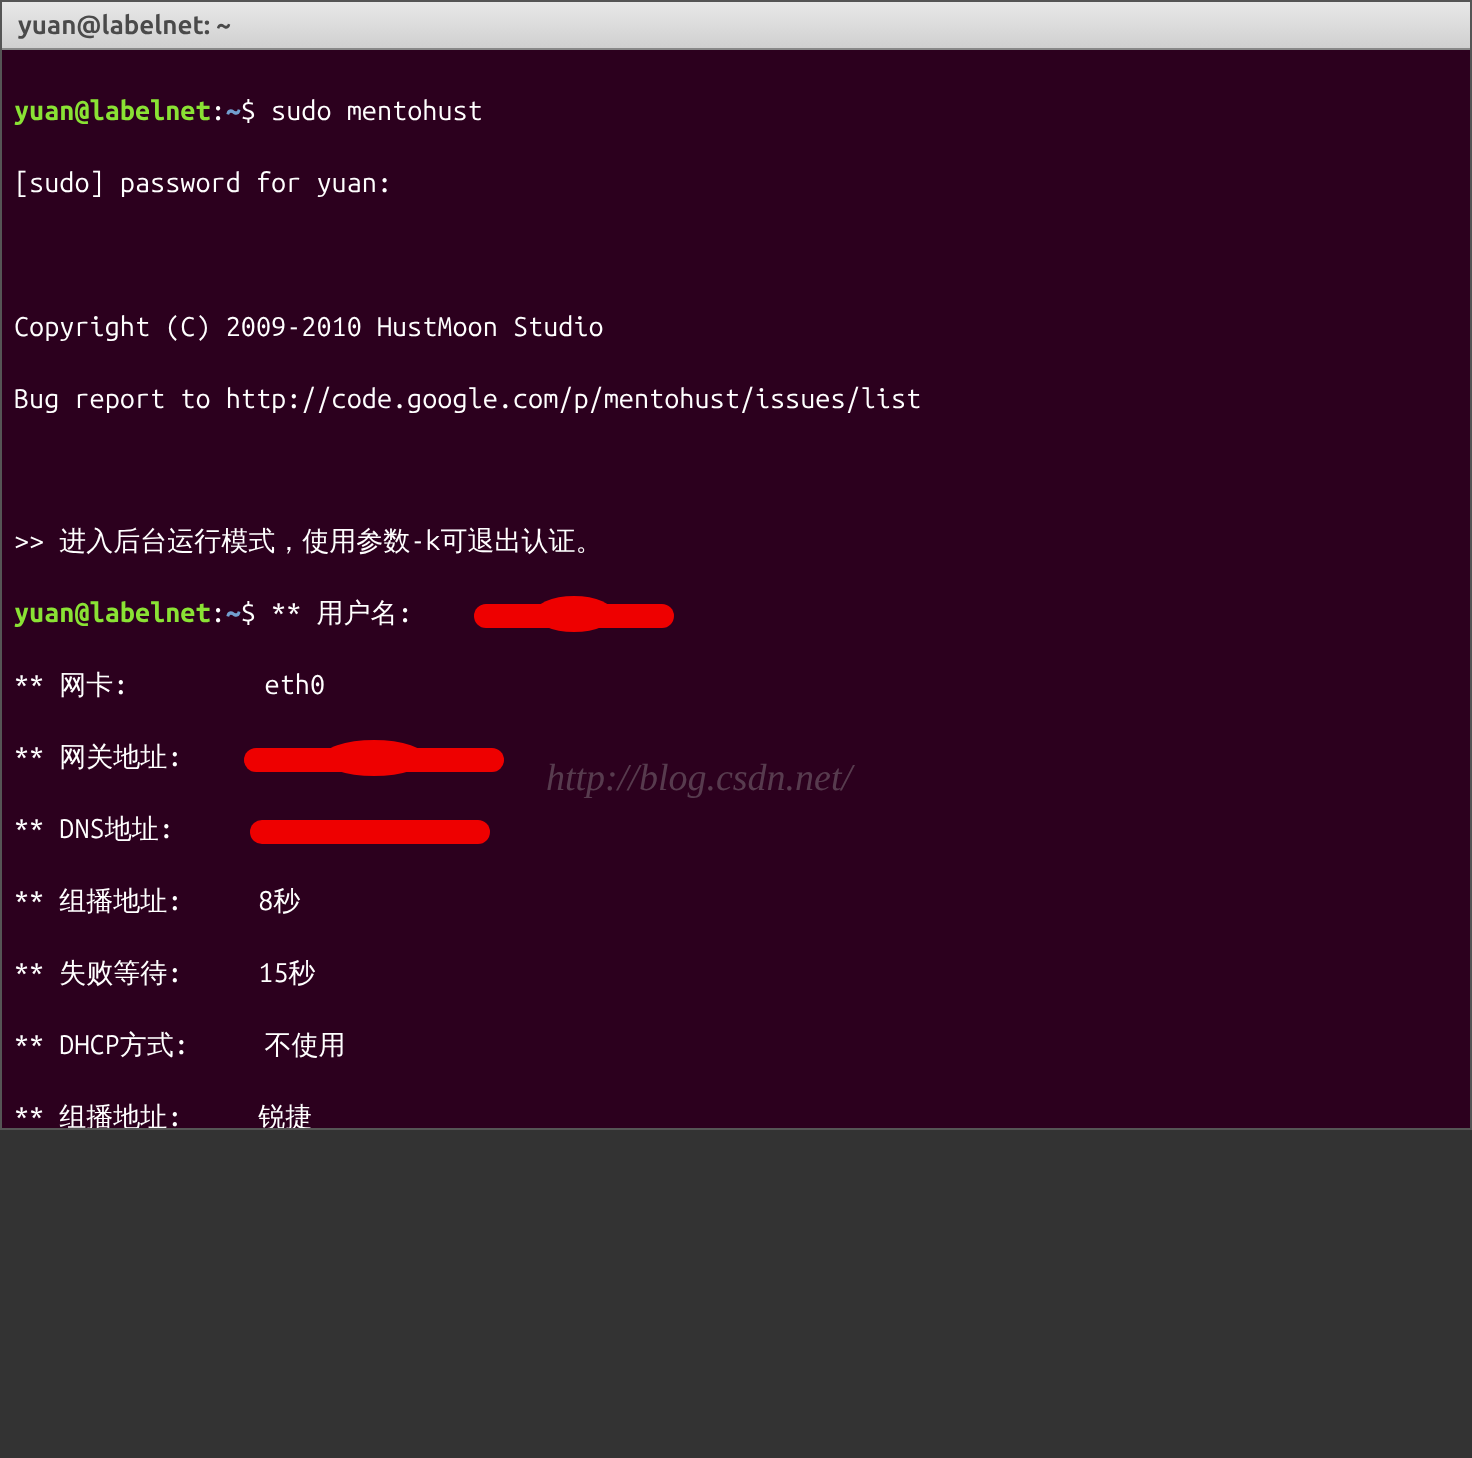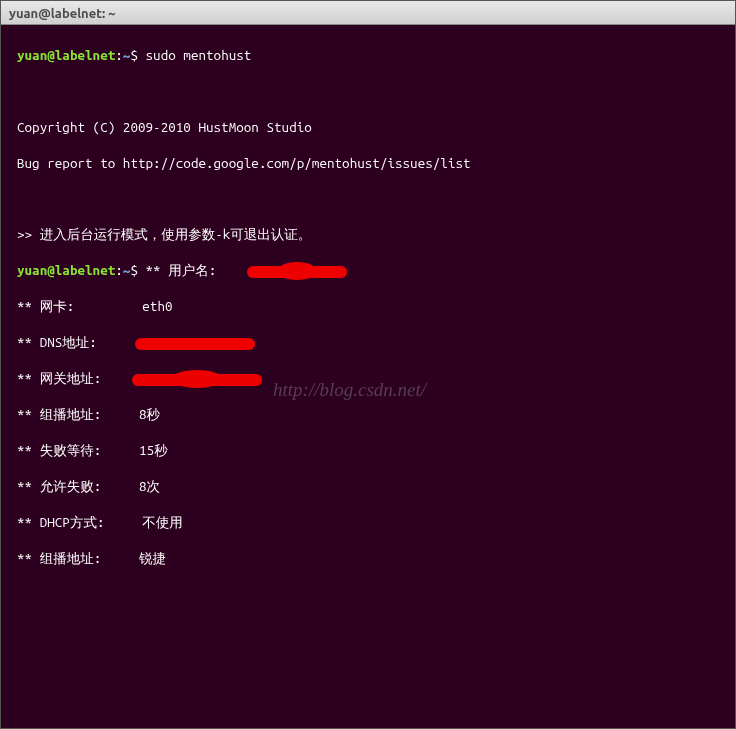--- a/index.html
+++ b/index.html
@@ -6,40 +6,40 @@
     body {
       font-family: "Ubuntu Mono", "DejaVu Sans Mono", monospace;
       font-size: 13.5px;
       background: #333;
       width: 736px;
       height: 729px;
       overflow: hidden;
     }
     .window {
       width: 736px;
-      height: 729px;
+      height: 565px;
       background: #2c001e;
       border: 1px solid #555;
     }
     .titlebar {
       height: 24px;
       background: linear-gradient(to bottom, #e8e8e8, #d0d0d0);
       display: flex;
       align-items: center;
       padding: 0 8px;
       border-bottom: 1px solid #888;
     }
     .titlebar-text {
       color: #4a4a4a;
       font-size: 13px;
       font-weight: bold;
       font-family: "Ubuntu", sans-serif;
     }
     .terminal {
-      padding: 4px 16px;
+      padding: 4px 6px;
       color: #ffffff;
       line-height: 1.33;
       white-space: pre;
       background: #2c001e;
       height: calc(100% - 24px);
       overflow: hidden;
       position: relative;
     }
     .prompt-user { color: #8ae234; font-weight: bold; }
     .prompt-path { color: #729fcf; font-weight: bold; }
@@ -76,32 +76,32 @@
   </style>
 </head>
 <body>
 
 <div class="window">
   <div class="titlebar">
     <span class="titlebar-text">yuan@labelnet: ~</span>
   </div>
   <div class="terminal">
 <span class="line"><span class="prompt-user">yuan@labelnet</span><span class="prompt-dollar">:</span><span class="prompt-path">~</span><span class="prompt-dollar">$</span> <span>sudo mentohust</span></span>
+<span class="line">[sudo] password for yuan:</span>
 <span class="line"> </span>
 <span class="line">Copyright (C) 2009-2010 HustMoon Studio</span>
 <span class="line">Bug report to http://code.google.com/p/mentohust/issues/list</span>
 <span class="line"> </span>
 <span class="line">&gt;&gt; 进入后台运行模式，使用参数-k可退出认证。</span>
 <span class="line"><span class="prompt-user">yuan@labelnet</span><span>:</span><span class="prompt-path">~</span><span>$</span> <span>** 用户名:</span>    <span class="redact r-blob" style="width:100px"></span></span>
 <span class="line"><span>** 网卡:</span>         <span>eth0</span></span>
+<span class="line"><span>** 网关地址:</span>    <span class="redact r-blob" style="width:130px"></span></span>
 <span class="line"><span>** DNS地址:</span>     <span class="redact" style="width:120px"></span></span>
-<span class="line"><span>** 网关地址:</span>    <span class="redact r-blob" style="width:130px"></span></span>
 <span class="line"><span>** 组播地址:</span>     <span>8秒</span></span>
 <span class="line"><span>** 失败等待:</span>     <span>15秒</span></span>
-<span class="line"><span>** 允许失败:</span>     <span>8次</span></span>
 <span class="line"><span>** DHCP方式:</span>     <span>不使用</span></span>
 <span class="line"><span>** 组播地址:</span>     <span>锐捷</span></span>
 
 
 
 
 
 
 
 

